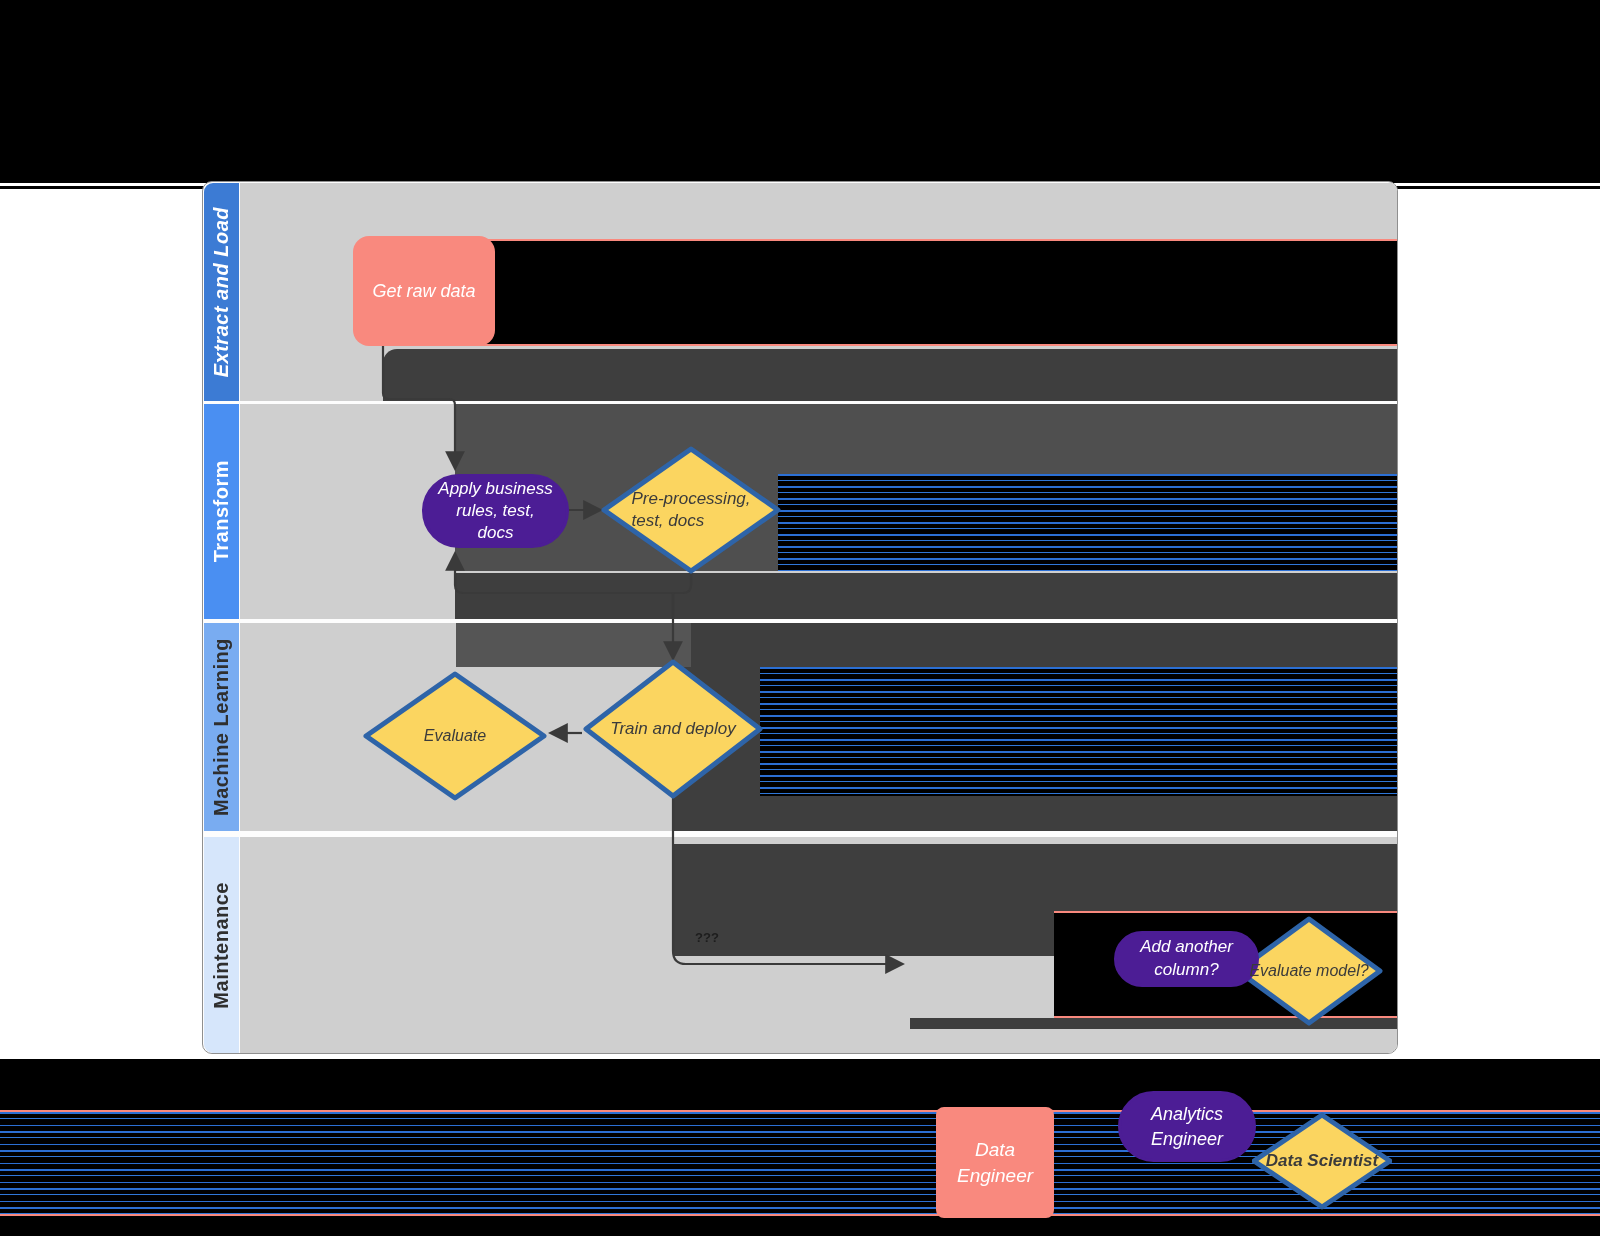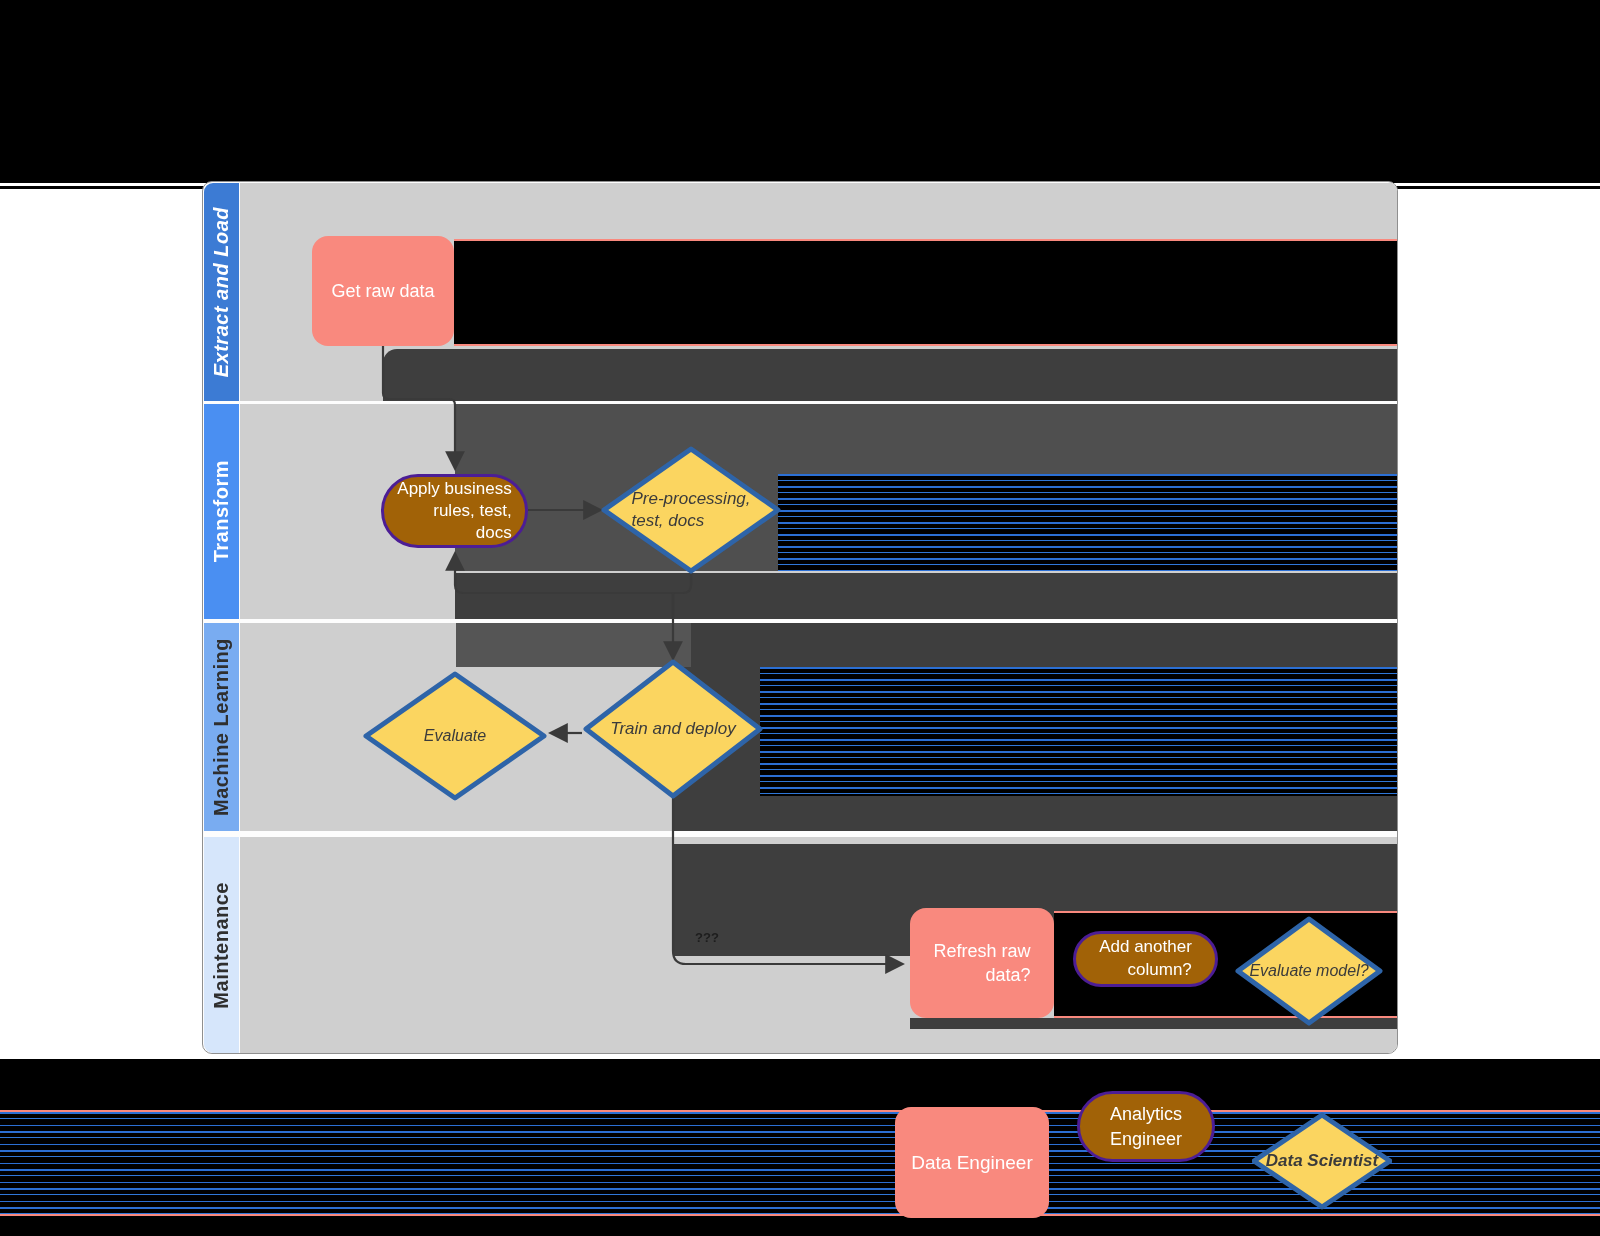--- a/index.html
+++ b/index.html
@@ -20,23 +20,23 @@
   .lane-bar .vtxt{writing-mode:vertical-rl;transform:rotate(180deg);font-weight:bold;
                   font-size:20px;letter-spacing:.5px;white-space:nowrap;}
   .lane-bg{left:37px;width:1158px;background:#cfcfcf;}
   
   .d3e{background:#3e3e3e;} .d4f{background:#4f4f4f;} .d55{background:#555555;}
   .dblack{background:#000;}
   .streaks{background:repeating-linear-gradient(180deg,#2b6fd4 0 2px,#000 2px 6px,#2f77d8 6px 7px,#000 7px 12px);}
   .salmon-edges{border-top:2px solid #f9897e;border-bottom:2px solid #f9897e;}
   
   .proc{background:#f9897e;border-radius:16px;color:#fff;}
-  .pill{background:#a16207;border:3px solid #4c1d95;border-radius:40px;color:#fff;}
-  .shape-label{display:flex;align-items:center;justify-content:center;text-align:right;
-               white-space:pre-line;line-height:1.35;}
+  .pill{background:#4c1d95;border:3px solid #4c1d95;border-radius:40px;color:#fff;}
+  .shape-label{display:flex;align-items:center;justify-content:center;text-align:center;
+               font-style:italic;white-space:pre-line;line-height:1.35;margin-left:41px;}
   .diamond-label{color:#3b3b3b;font-style:italic;display:flex;align-items:center;
                  justify-content:center;white-space:pre-line;line-height:1.3;}
   .edge-label{font-size:13px;color:#1d1d1d;font-weight:bold;}
   svg{display:block;}
 </style>
 </head>
 <body>
 
 <div id="stage">
 
@@ -99,35 +99,33 @@
         <polygon points="163,554 252,492 341,554 252,616"></polygon>
         <polygon points="383,547 470,480 557,547 470,614"></polygon>
         <polygon points="1035,789 1106,737 1177,789 1106,841"></polygon>
       </g>
     </svg>
 
     <div class="abs proc shape-label" style="left:109px;top:54px;width:142px;height:110px;font-size:18px;">Get raw data</div>
     <div class="abs pill shape-label" style="left:178px;top:292px;width:147px;height:74px;font-size:17px;line-height:1.3;">Apply business
 rules, test,
 docs</div>
-    <div class="abs proc shape-label" style="left:707px;top:726px;width:144px;height:110px;font-size:18px;">Refresh raw
-data?</div>
     <div class="abs pill shape-label" style="left:870px;top:749px;width:145px;height:56px;font-size:17px;">Add another
 column?</div>
 
     <div class="abs diamond-label" style="left:411px;top:297px;width:154px;height:62px;font-size:17px;">Pre-processing,
 test, docs</div>
     <div class="abs diamond-label" style="left:182px;top:540px;width:140px;height:28px;font-size:16px;">Evaluate</div>
     <div class="abs diamond-label" style="left:393px;top:533px;width:154px;height:28px;font-size:17px;">Train and deploy</div>
     <div class="abs diamond-label" style="left:1036px;top:775px;width:140px;height:28px;font-size:16px;">Evaluate model?</div>
 
     <div class="abs edge-label" style="left:492px;top:748px;">???</div>
   </div>
 
-  <div class="abs proc shape-label" style="left:895px;top:1107px;width:154px;height:111px;font-size:19px;">Data Engineer</div>
+  <div class="abs proc shape-label" style="left:895px;top:1107px;width:118px;height:111px;font-size:19px;border-radius:8px;">Data Engineer</div>
   <div class="abs pill shape-label" style="left:1077px;top:1091px;width:138px;height:71px;font-size:18px;">Analytics
 Engineer</div>
   <svg class="abs" style="left:1252px;top:1112px;" width="140" height="98" viewBox="0 0 140 98">
     <polygon points="2,49 70,3 138,49 70,95" fill="#FBD560" stroke="#2E64A8" stroke-width="5" stroke-linejoin="round"></polygon>
   </svg>
   <div class="abs diamond-label" style="left:1257px;top:1147px;width:130px;height:28px;font-size:17px;font-weight:bold;">Data Scientist</div>
 
 </div>
 
 </body></html>

